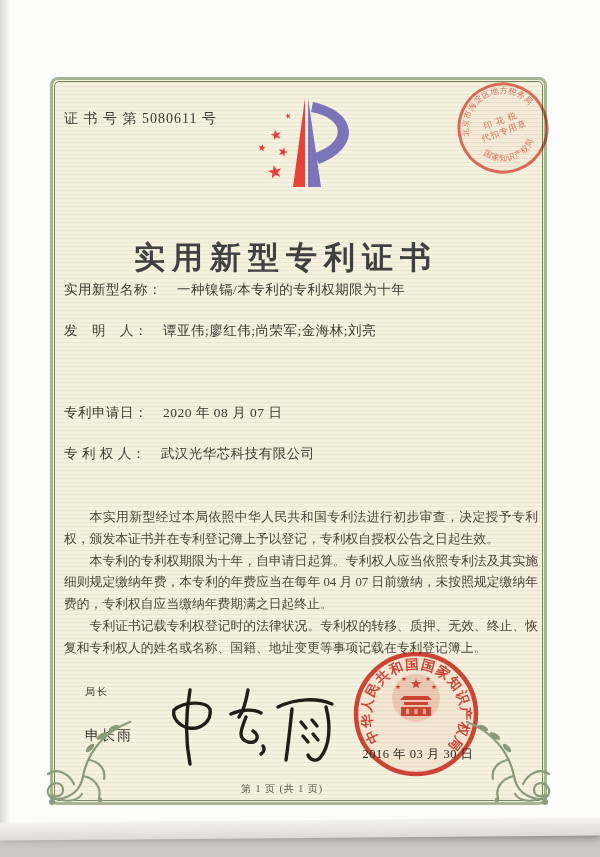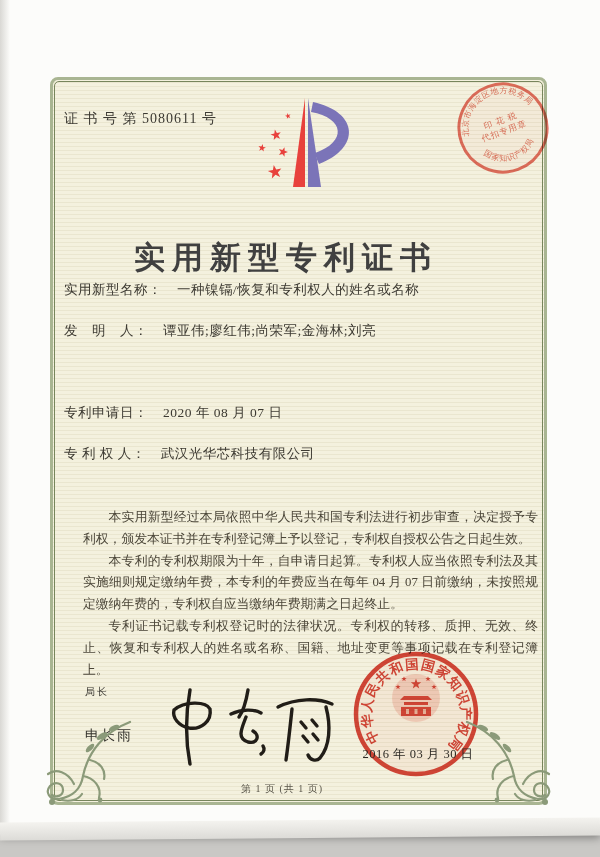--- a/index.html
+++ b/index.html
@@ -26,21 +26,21 @@
 
   .title { position:absolute; left:0; top:191px; width:572px; text-align:center;
     font-size:31px; font-weight:bold; color:#404040; letter-spacing:7px;margin-top:46px; }
 
   .field-row { position:absolute; left:64px; font-size:13.5px; color:#3d3a32;
     letter-spacing:.5px; white-space:nowrap; }
   .f-label { margin-right:15px; }
 
   .body-block { position:absolute; left:64px; top:507px; width:474px;
     font-size:12.8px; line-height:21.8px; color:#4a4538; text-align:justify; }
-  .body-block p { text-indent:2em;margin-left:19px; }
+  .body-block p { text-indent:2em; }
 
   .director-title { position:absolute; left:85px; top:685px; font-size:10px;
     color:#33312b; letter-spacing:2px; font-family:Liberation Mono, monospace; }
   .director-name { position:absolute; left:85px; top:727px; font-size:14px;
     color:#33312b; letter-spacing:2px; font-family:"Liberation Sans","DejaVu Sans",sans-serif; }
   .signature { position:absolute; left:160px; top:680px; width:180px; height:88px; }
 
   .issue-seal { position:absolute; left:346px; top:644px; width:140px; height:140px;
     mix-blend-mode:multiply; opacity:.92; }
   .issue-date { position:absolute; left:352px; top:746px; width:132px; text-align:center;
@@ -82,21 +82,21 @@
       <use href="#star" transform="translate(41,45) scale(0.55) rotate(-12)"></use>
       <use href="#star" transform="translate(27,58) scale(0.40) rotate(10)"></use>
       <use href="#star" transform="translate(48,62) scale(0.50) rotate(18)"></use>
       <use href="#star" transform="translate(40,82) scale(0.72) rotate(-10)"></use>
     </g>
   </svg>
 
   <div class="title">实用新型专利证书</div>
 
   <div class="field-row" style="top:281px">
-    <span class="f-label">实用新型名称：</span><span class="f-value">一种镍镉/恢复和专利权人的姓名或名称</span>
+    <span class="f-label">实用新型名称：</span><span class="f-value">一种镍镉/本专利的专利权期限为十年</span>
   </div>
   <div class="field-row" style="top:322px">
     <span class="f-label">发　明　人：</span><span class="f-value">谭亚伟;廖红伟;尚荣军;金海林;刘亮</span>
   </div>
   <div class="field-row" style="top:404px">
     <span class="f-label">专利申请日：</span><span class="f-value">2020 年 08 月 07 日</span>
   </div>
   <div class="field-row" style="top:445px">
     <span class="f-label">专 利 权 人：</span><span class="f-value">武汉光华芯科技有限公司</span>
   </div>

